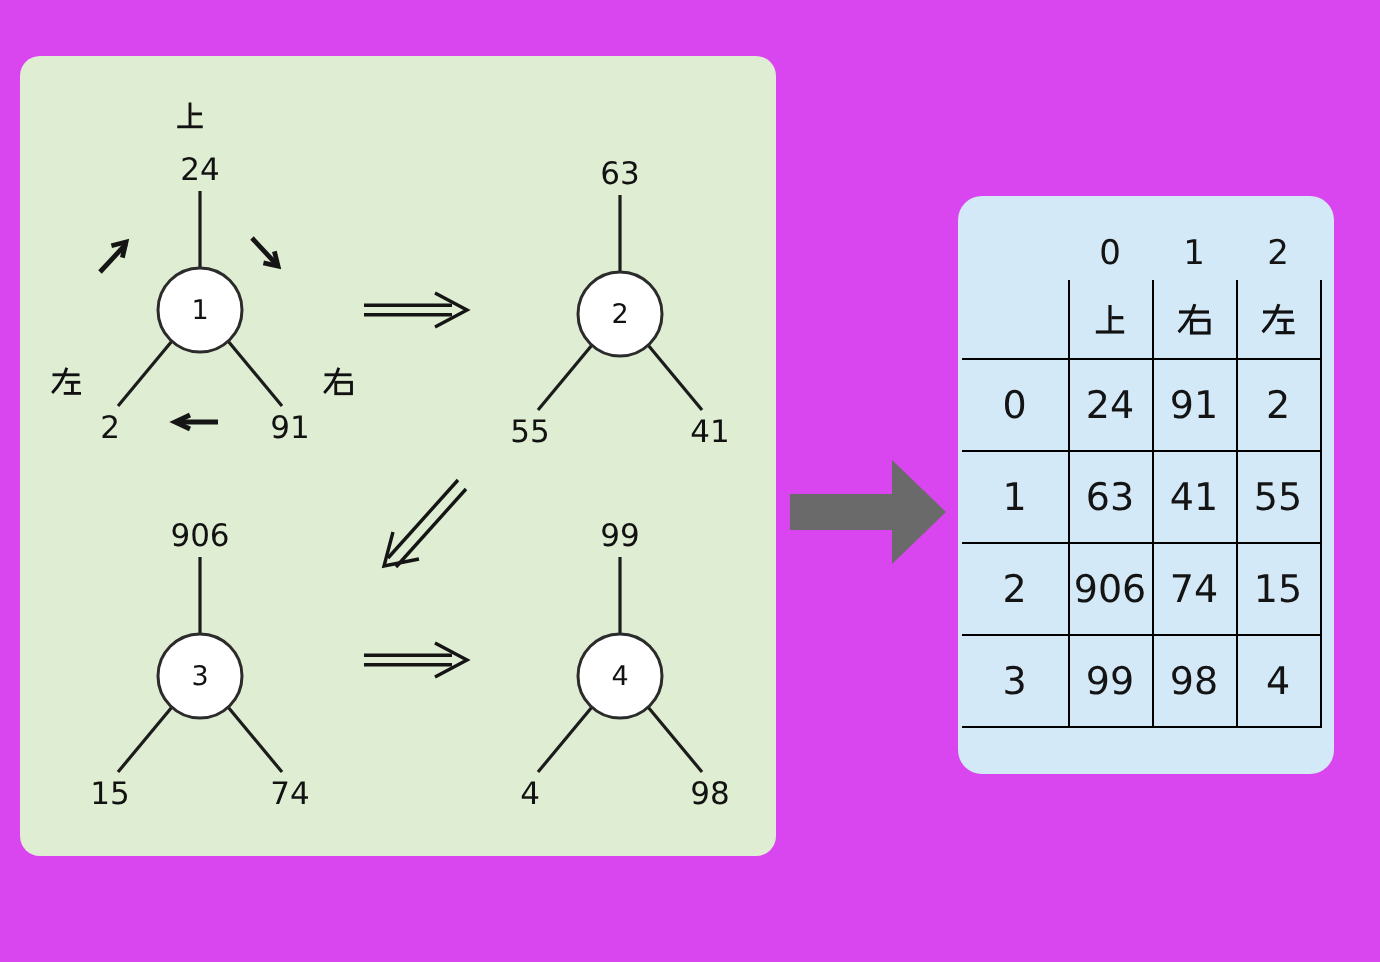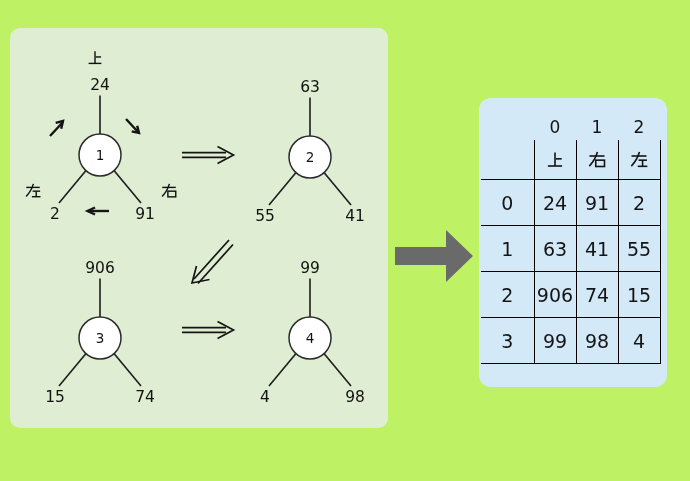--- a/index.html
+++ b/index.html
@@ -1,16 +1,16 @@
 <!DOCTYPE html>
 <html><head>
 <meta charset="utf-8">
 <style>
   html,body{margin:0;padding:0;background:#fff;}
-  #screen{position:relative;width:690px;height:481px;background:#bef264;overflow:hidden;
+  #screen{position:relative;width:690px;height:481px;background:#d946ef;overflow:hidden;
           font-family:"DejaVu Sans","Liberation Sans",sans-serif;}
   .panel{position:absolute;}
   #green-panel{left:10px;top:28px;width:378px;height:400px;background:#dfeed2;border-radius:10px;}
   #blue-panel{left:479px;top:98px;width:188px;height:289px;background:#d4e9f8;border-radius:12px;}
   svg.abs{position:absolute;overflow:visible;}
   .tree line{stroke:#1c1c1c;stroke-width:1.6;}
   .tree circle{fill:#ffffff;stroke:#2b2b2b;stroke-width:1.5;}
   .tree text{fill:#121212;font-size:15.5px;font-family:"DejaVu Sans","Liberation Sans",sans-serif;}
   .tree text.num{font-size:13.5px;}
   .kanji path,.kanji rect{stroke:#111;stroke-width:1.9;fill:none;stroke-linecap:butt;}

